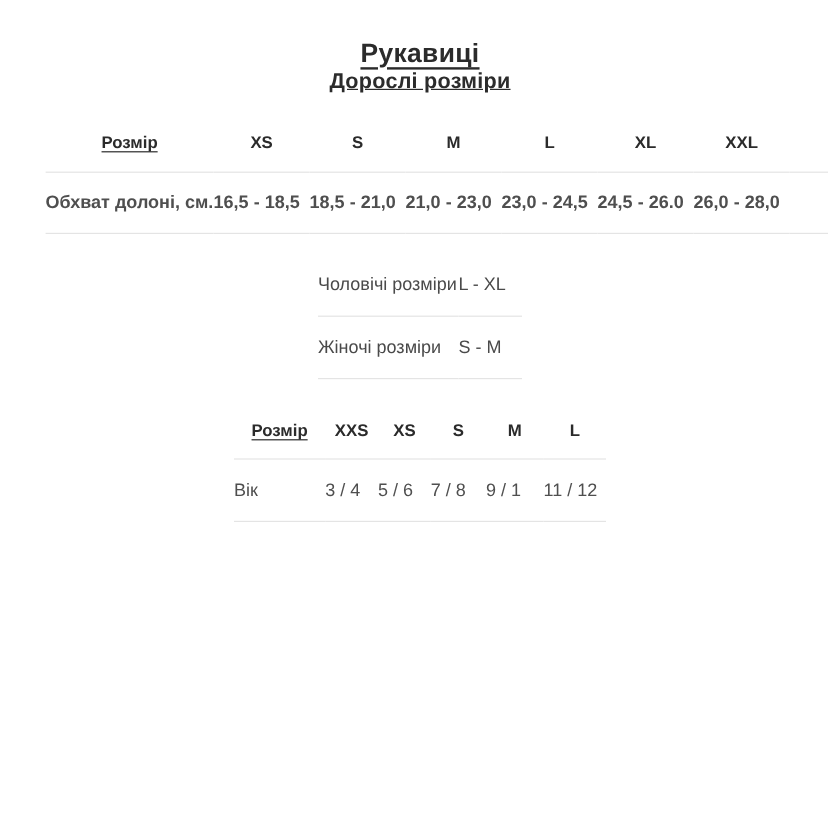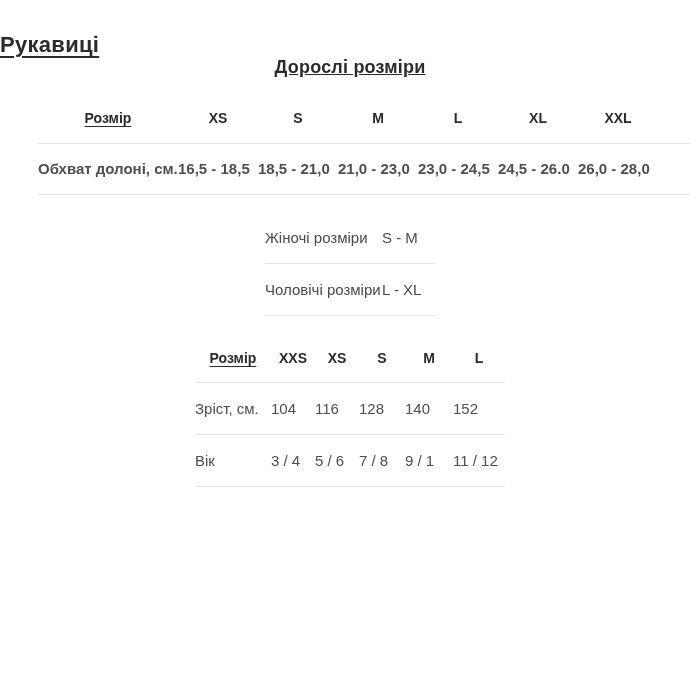--- a/index.html
+++ b/index.html
@@ -8,21 +8,21 @@
     width: 700px; height: 700px;
     background: #ffffff;
     font-family: "Liberation Sans", sans-serif;
     color: #2b2b2b;
     overflow: hidden;
   }
   .page { width: 700px; height: 700px; }
 
   h1.page-title {
     margin: 32px 0 0 0;
-    text-align: left;
+    text-align: center;
     font-size: 22px;
     line-height: 25px;
     font-weight: 700;
     letter-spacing: 0.3px;
     text-decoration: underline;
     text-underline-offset: 4px;
     color: #2b2b2b;
   }
   h2.section-heading {
     margin: 0;
@@ -164,26 +164,26 @@
   </section>
 
   <section>
     <table class="knitted-table">
       <colgroup>
           <col class="k-label">
           <col class="k-value">
         </colgroup>
       <tbody>
         <tr>
+          <td>Чоловічі розміри</td>
+          <td>L - XL</td>
+        </tr>
+        <tr>
           <td>Жіночі розміри</td>
           <td>S - M</td>
-        </tr>
-        <tr>
-          <td>Чоловічі розміри</td>
-          <td>L - XL</td>
         </tr>
       </tbody>
     </table>
   </section>
 
   <section>
     <table class="children-table">
       <colgroup>
         <col class="ch-label">
           <col class="ch-1">
@@ -197,28 +197,20 @@
           <th class="col-label underlined">Розмір</th>
           <th>XXS</th>
           <th>XS</th>
           <th>S</th>
           <th>M</th>
           <th>L</th>
         </tr>
       </thead>
       <tbody>
         <tr>
-          <td class="row-label">Зріст, см.</td>
-          <td>104</td>
-          <td>116</td>
-          <td>128</td>
-          <td>140</td>
-          <td>152</td>
-        </tr>
-        <tr>
           <td class="row-label">Вік</td>
           <td>3 / 4</td>
           <td>5 / 6</td>
           <td>7 / 8</td>
           <td>9 / 1</td>
           <td>11 / 12</td>
         </tr>
       </tbody>
     </table>
   </section>

